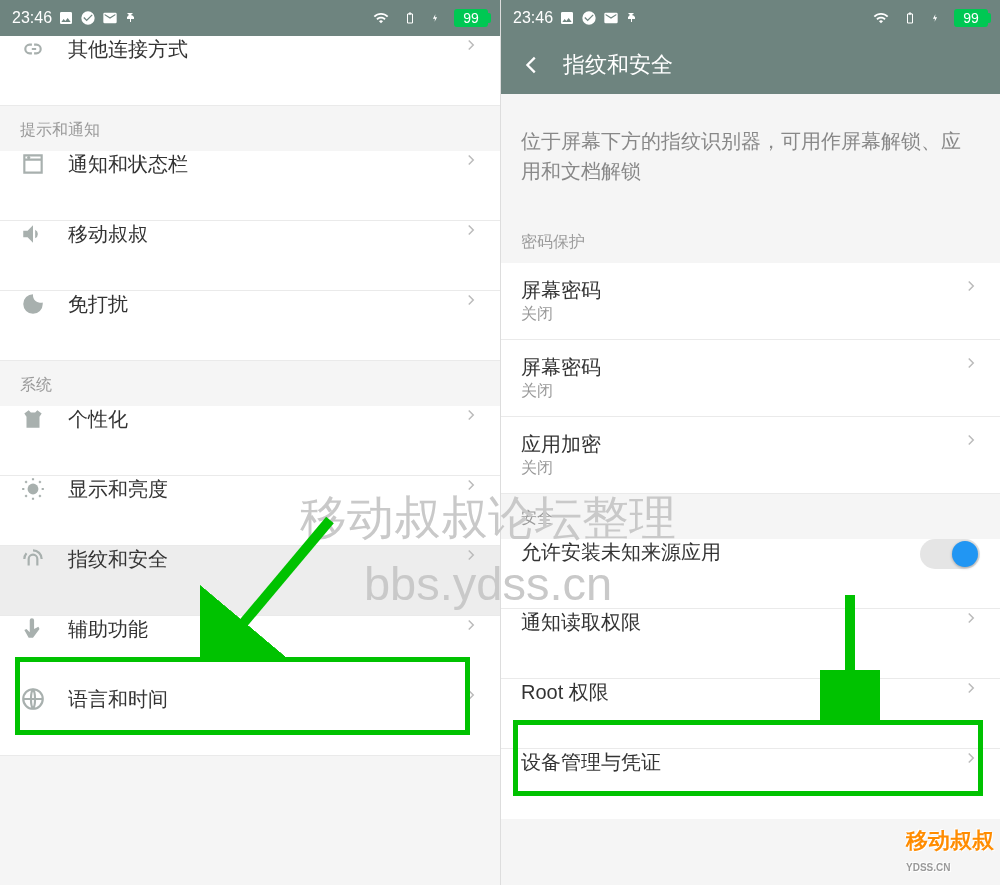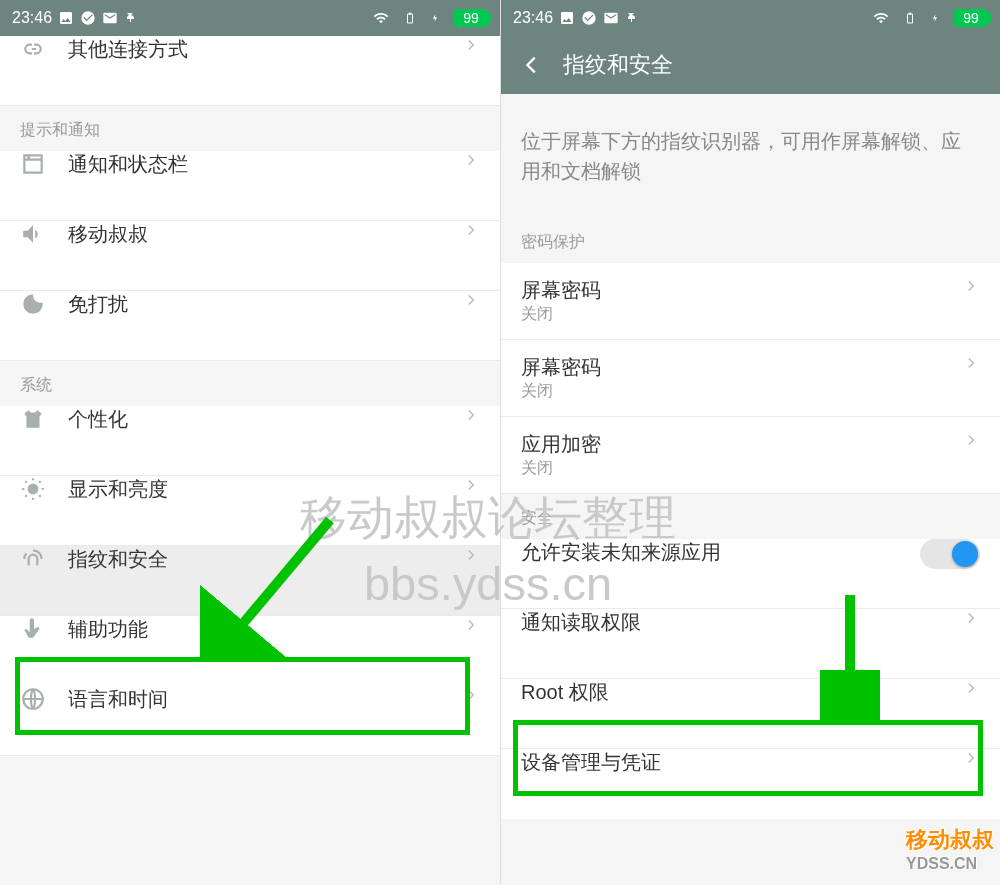--- a/index.html
+++ b/index.html
@@ -31,21 +31,21 @@
 .row .chevron { margin-left: auto; color: #bbb; }
 .row.highlighted { background: #ededed; }
 
 .toggle { margin-left: auto; width: 60px; height: 30px; border-radius: 15px; background: #e5e5e5; position: relative; }
 .toggle::after { content: ""; position: absolute; right: 2px; top: 2px; width: 26px; height: 26px; border-radius: 50%; background: #2196f3; box-shadow: 0 1px 3px rgba(0,0,0,.3); }
 
 .highlight-box { position: absolute; border: 5px solid #00c200; pointer-events: none; }
 .arrow { position: absolute; pointer-events: none; }
 .watermark { position: absolute; color: #c9c9c9; font-size: 47px; text-align: center; pointer-events: none; line-height: 1.4; }
 .corner-logo { position: absolute; right: 6px; bottom: 12px; font-size: 22px; color: #ff8c00; font-weight: bold; text-shadow: 1px 1px 0 #fff, -1px -1px 0 #fff; pointer-events: none; }
-.corner-logo .sub { display:block; font-size: 16px; color: #999; }
+.corner-logo .sub { display:block; font-size: 10px; color: #999; margin-top: 6px; }
 
 svg { display: block; }
 </style>
 </head>
 <body>
 
 <div class="phone">
   <div class="status-bar">
     <div class="status-left">
       <span>23:46</span>

